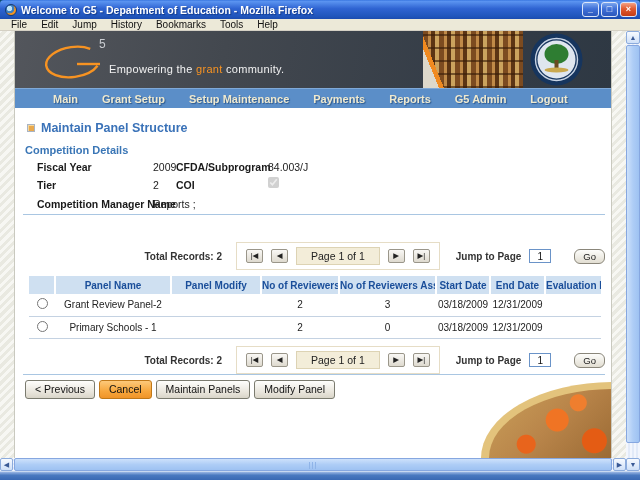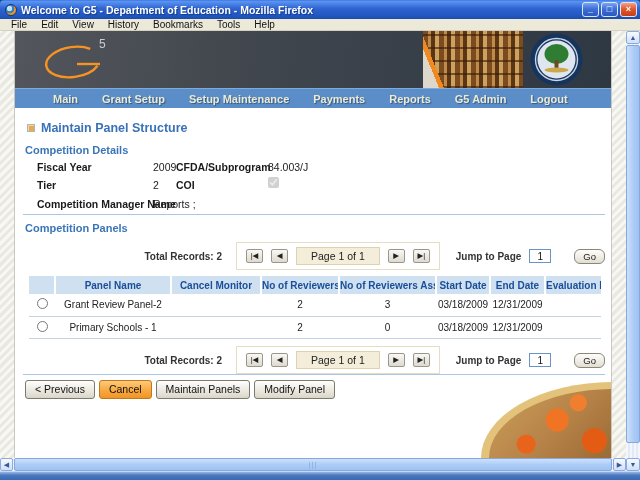--- a/index.html
+++ b/index.html
@@ -135,36 +135,39 @@
     <span class="ff-icon"></span>
     <span class="title">Welcome to G5 - Department of Education - Mozilla Firefox</span>
     <span class="tb-btn">_</span>
     <span class="tb-btn">□</span>
     <span class="tb-btn close">×</span>
   </div>
 
   <div id="menubar">
     <span class="menu-item">File</span>
     <span class="menu-item">Edit</span>
-    <span class="menu-item">View</span>
+    <span class="menu-item">Jump</span>
     <span class="menu-item">History</span>
     <span class="menu-item">Bookmarks</span>
     <span class="menu-item">Tools</span>
     <span class="menu-item">Help</span>
   </div>
 
   <div id="viewport">
     <div id="content-col">
 
       <div id="banner">
         <svg id="g-logo" width="66" height="36" viewBox="0 0 66 36">
           <ellipse cx="30" cy="19" rx="27" ry="15" fill="none" stroke="#f79322" stroke-width="2.4" stroke-dasharray="112 22" stroke-dashoffset="-8" transform="rotate(-8 30 19)"></ellipse>
           <line x1="57" y1="21" x2="34" y2="21" stroke="#f79322" stroke-width="2.4"></line>
         </svg>
         <span class="logo-five">5</span>
+        <div class="tagline">
+          <span>Empowering the </span><span class="hl">grant</span><span> community.</span>
+        </div>
         <div class="bookshelf"></div>
         <svg id="seal" width="55" height="55" viewBox="0 0 55 55">
           <circle cx="27.5" cy="27.5" r="26" fill="#16355e"></circle>
           <circle cx="27.5" cy="27.5" r="21" fill="none" stroke="#c9d4e4" stroke-width="1.4"></circle>
           <circle cx="27.5" cy="27.5" r="19" fill="#dfe6ef"></circle>
           <ellipse cx="27.5" cy="22" rx="12" ry="10" fill="#2e7d32"></ellipse>
           <rect x="25.5" y="28" width="4" height="9" fill="#6a4a22"></rect>
           <ellipse cx="27.5" cy="38" rx="12" ry="2.5" fill="#caa84e"></ellipse>
         </svg>
       </div>
@@ -195,21 +198,20 @@
         <span class="frm-label" style="left:22px; top:71px;">Tier</span>
         <span class="frm-value" style="left:138px; top:71px;">2</span>
         <span class="frm-label" style="left:161px; top:71px;">COI</span>
         <input type="checkbox" disabled="" style="position: absolute; left: 253px; top: 69px;" checked="true">
 
         <span class="frm-label" style="left:22px; top:90px;">Competition Manager Name</span>
         <span class="frm-value" style="left:138px; top:90px;">Reports ;</span>
 
         <div class="divider" style="top:106px;"></div>
 
-        <div class="section-heading" style="top:114px;">Competition Panels</div>
 
         <div class="pager-row" style="top:134px;">
           <span class="total-records">Total Records: 2</span>
           <div class="pager-box">
             <span class="pg-btn">|◀</span>
             <span class="pg-btn">◀</span>
             <span class="page-label">Page 1 of 1</span>
             <span class="pg-btn">▶</span>
             <span class="pg-btn">▶|</span>
           </div>
@@ -226,21 +228,21 @@
               <col style="width:78px">
             <col style="width:97px">
               <col style="width:54px">
               <col style="width:55px">
               <col style="width:56px">
           </colgroup>
           <tbody>
               <tr>
             <th></th>
             <th>Panel Name</th>
-            <th>Cancel Monitor</th>
+            <th>Panel Modify</th>
             <th>No of Reviewers</th>
             <th>No of Reviewers Assigned</th>
             <th>Start Date</th>
             <th>End Date</th>
             <th>Evaluation End Date</th>
           </tr>
           <tr>
             <td><input type="radio" name="panel" style=""></td>
             <td>Grant Review Panel-2</td>
             <td></td>

